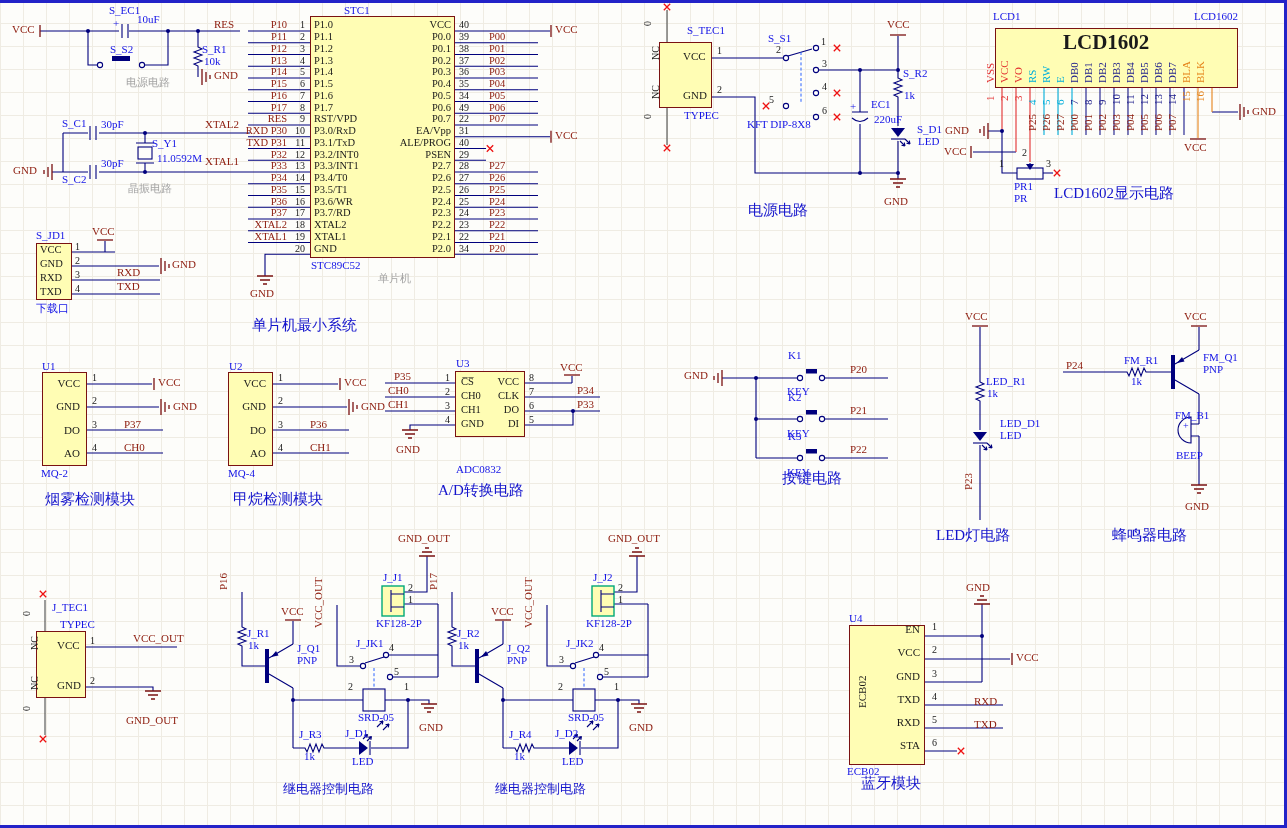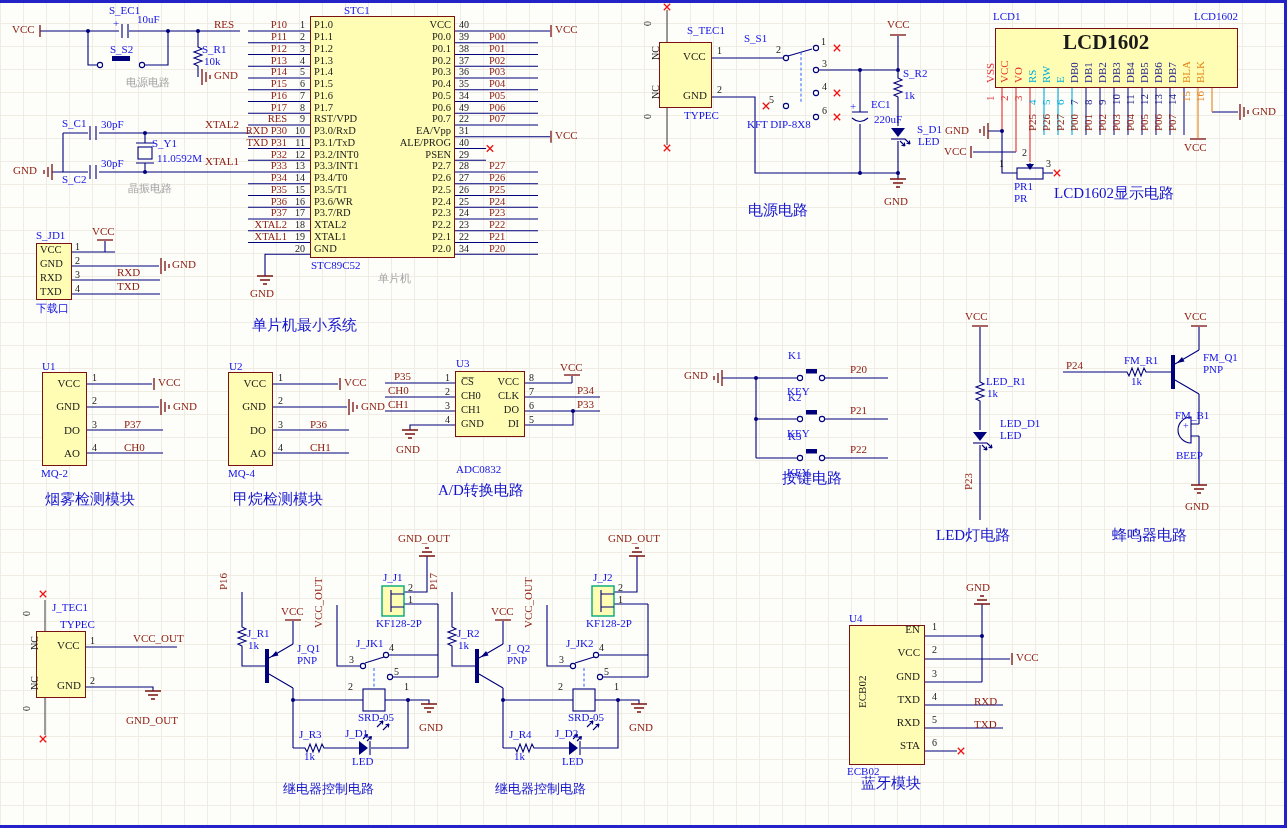--- a/index.html
+++ b/index.html
@@ -743,21 +743,21 @@
   <span class="t d" style="left:687px;top:25px">S_TEC1</span>
   <span class="t d" style="left:684px;top:110px">TYPEC</span>
   <span class="t k v sm" style="left:661px;top:50px">NC</span>
   <span class="t k v sm" style="left:661px;top:89px">NC</span>
   <span class="t k" style="left:683px;top:51px">VCC</span>
   <span class="t k" style="left:683px;top:90px">GND</span>
   <span class="t k sm" style="left:717px;top:46px">1</span>
   <span class="t k sm" style="left:717px;top:85px">2</span>
   <span class="t k v sm" style="left:653px;top:16px">0</span>
   <span class="t k v sm" style="left:653px;top:109px">0</span>
-  <span class="t d" style="left:744px;top:33px">S_S1</span>
+  <span class="t d" style="left:768px;top:33px">S_S1</span>
   <span class="t k sm" style="left:776px;top:45px">2</span>
   <span class="t k sm" style="left:821px;top:37px">1</span>
   <span class="t k sm" style="left:822px;top:59px">3</span>
   <span class="t k sm" style="left:822px;top:82px">4</span>
   <span class="t k sm" style="left:769px;top:95px">5</span>
   <span class="t k sm" style="left:822px;top:106px">6</span>
   <span class="t d" style="left:747px;top:119px">KFT DIP-8X8</span>
   <span class="t d" style="left:850px;top:101px">+</span>
   <span class="t d" style="left:871px;top:99px">EC1</span>
   <span class="t d" style="left:874px;top:114px">220uF</span>

